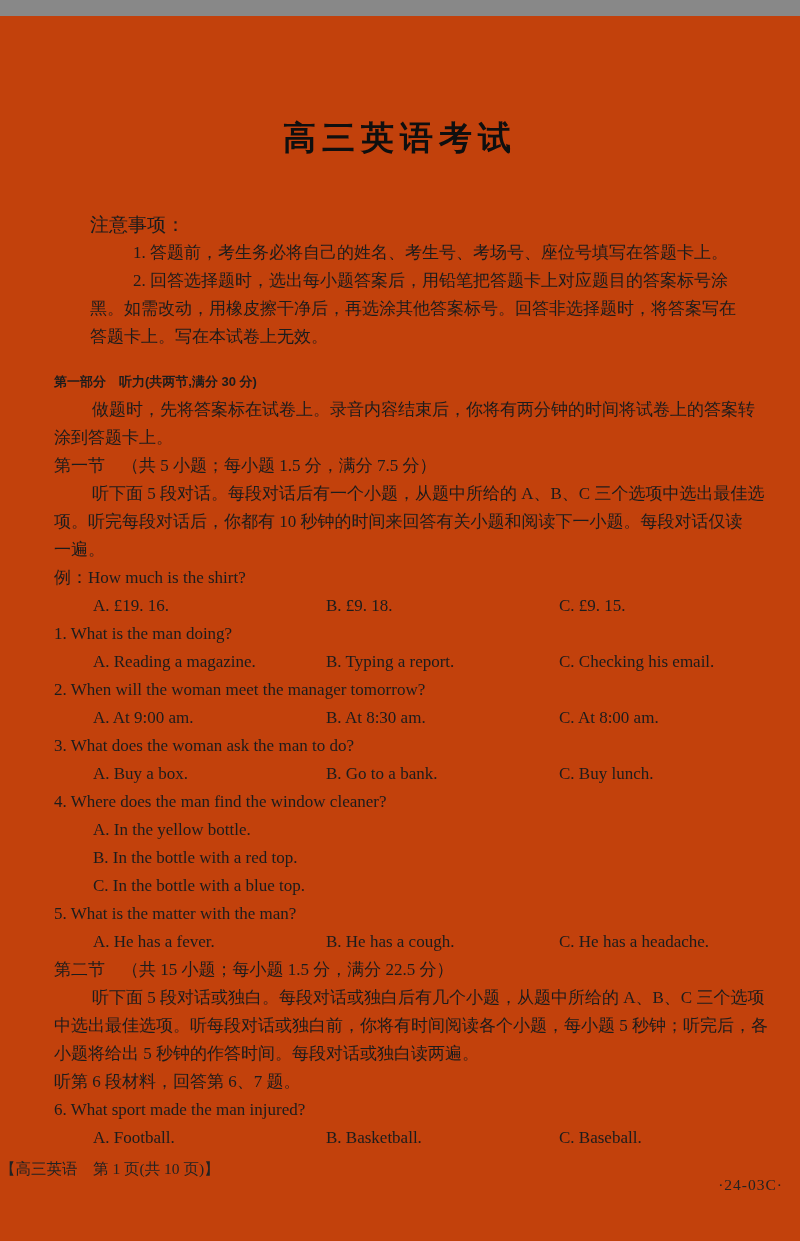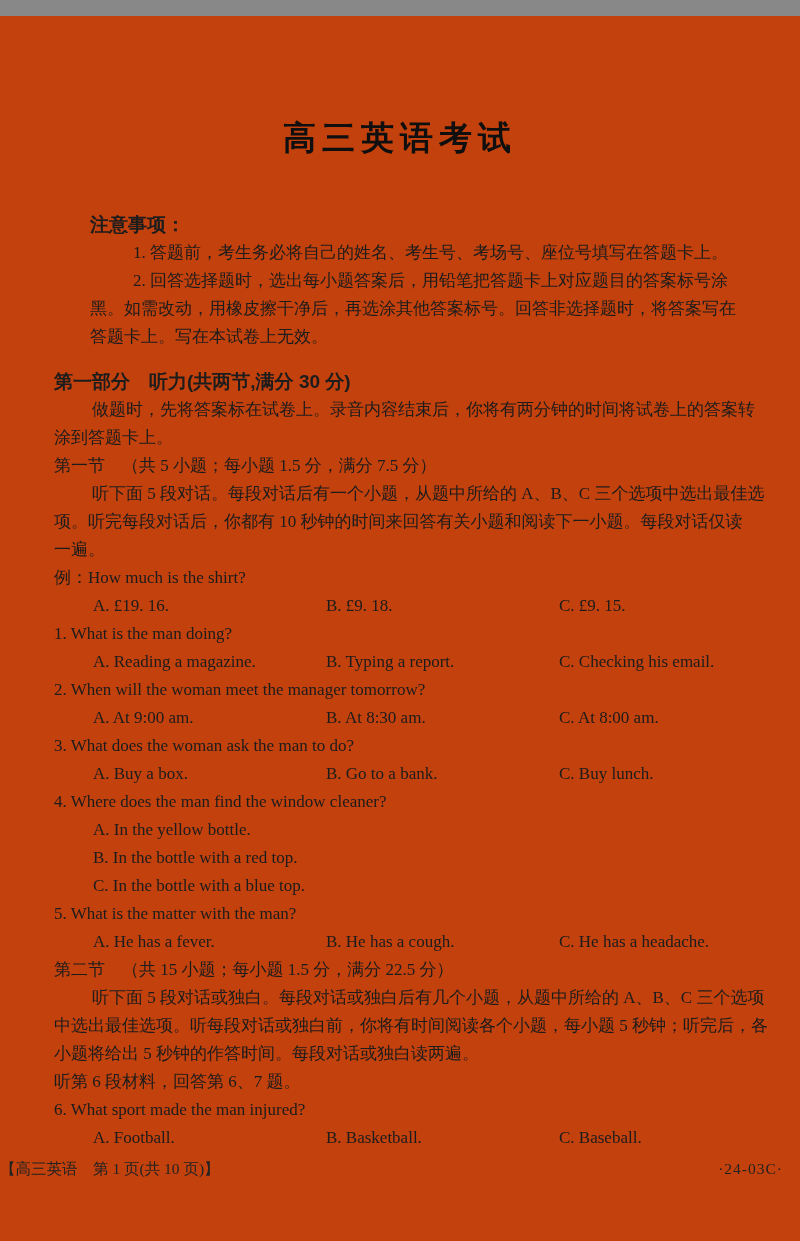--- a/index.html
+++ b/index.html
@@ -21,46 +21,46 @@
     line-height:42px;
     letter-spacing:6px;
     text-align:center;
     padding-top:101px;
     color:#0f0f0f;
   }
   .line { line-height:28px; white-space:nowrap; }
   .notice { margin:52px 0 0 36px; }
   .n-head {
     font-family:"Liberation Sans","DejaVu Sans",sans-serif;
-    font-weight:bold;
+    font-weight:normal;
     font-size:19px;
   }
   .indent43 { text-indent:43px; }
   .ind { text-indent:38px; }
   .part-head {
     font-family:"Liberation Sans","DejaVu Sans",sans-serif;
     font-weight:bold;
-    font-size:19px;
+    font-size:13px;
     margin-top:17px;
   }
   .opt-row { display:flex; padding-left:39px; }
   .opt-row .c1, .opt-row .c2 { width:233px; }
   .opt-row .c3 { flex:1; }
   .opt-stack { padding-left:39px; }
   .footer {
     position:relative;
     margin-top:6px;
     text-align:left;
     font-size:15.5px;
     line-height:22px;
     color:#222;
   }
   .footer-right {
     position:absolute;
-    right:17px; top:0;
+    right:17px; top:16px;
     letter-spacing:1px;
   }
   .scan-edge-thin {
     position:absolute;
     left:25px; right:0; bottom:1px;
     height:2px;
     background:#2a2a2a;
   }
   .scan-edge-thick {
     position:absolute;

